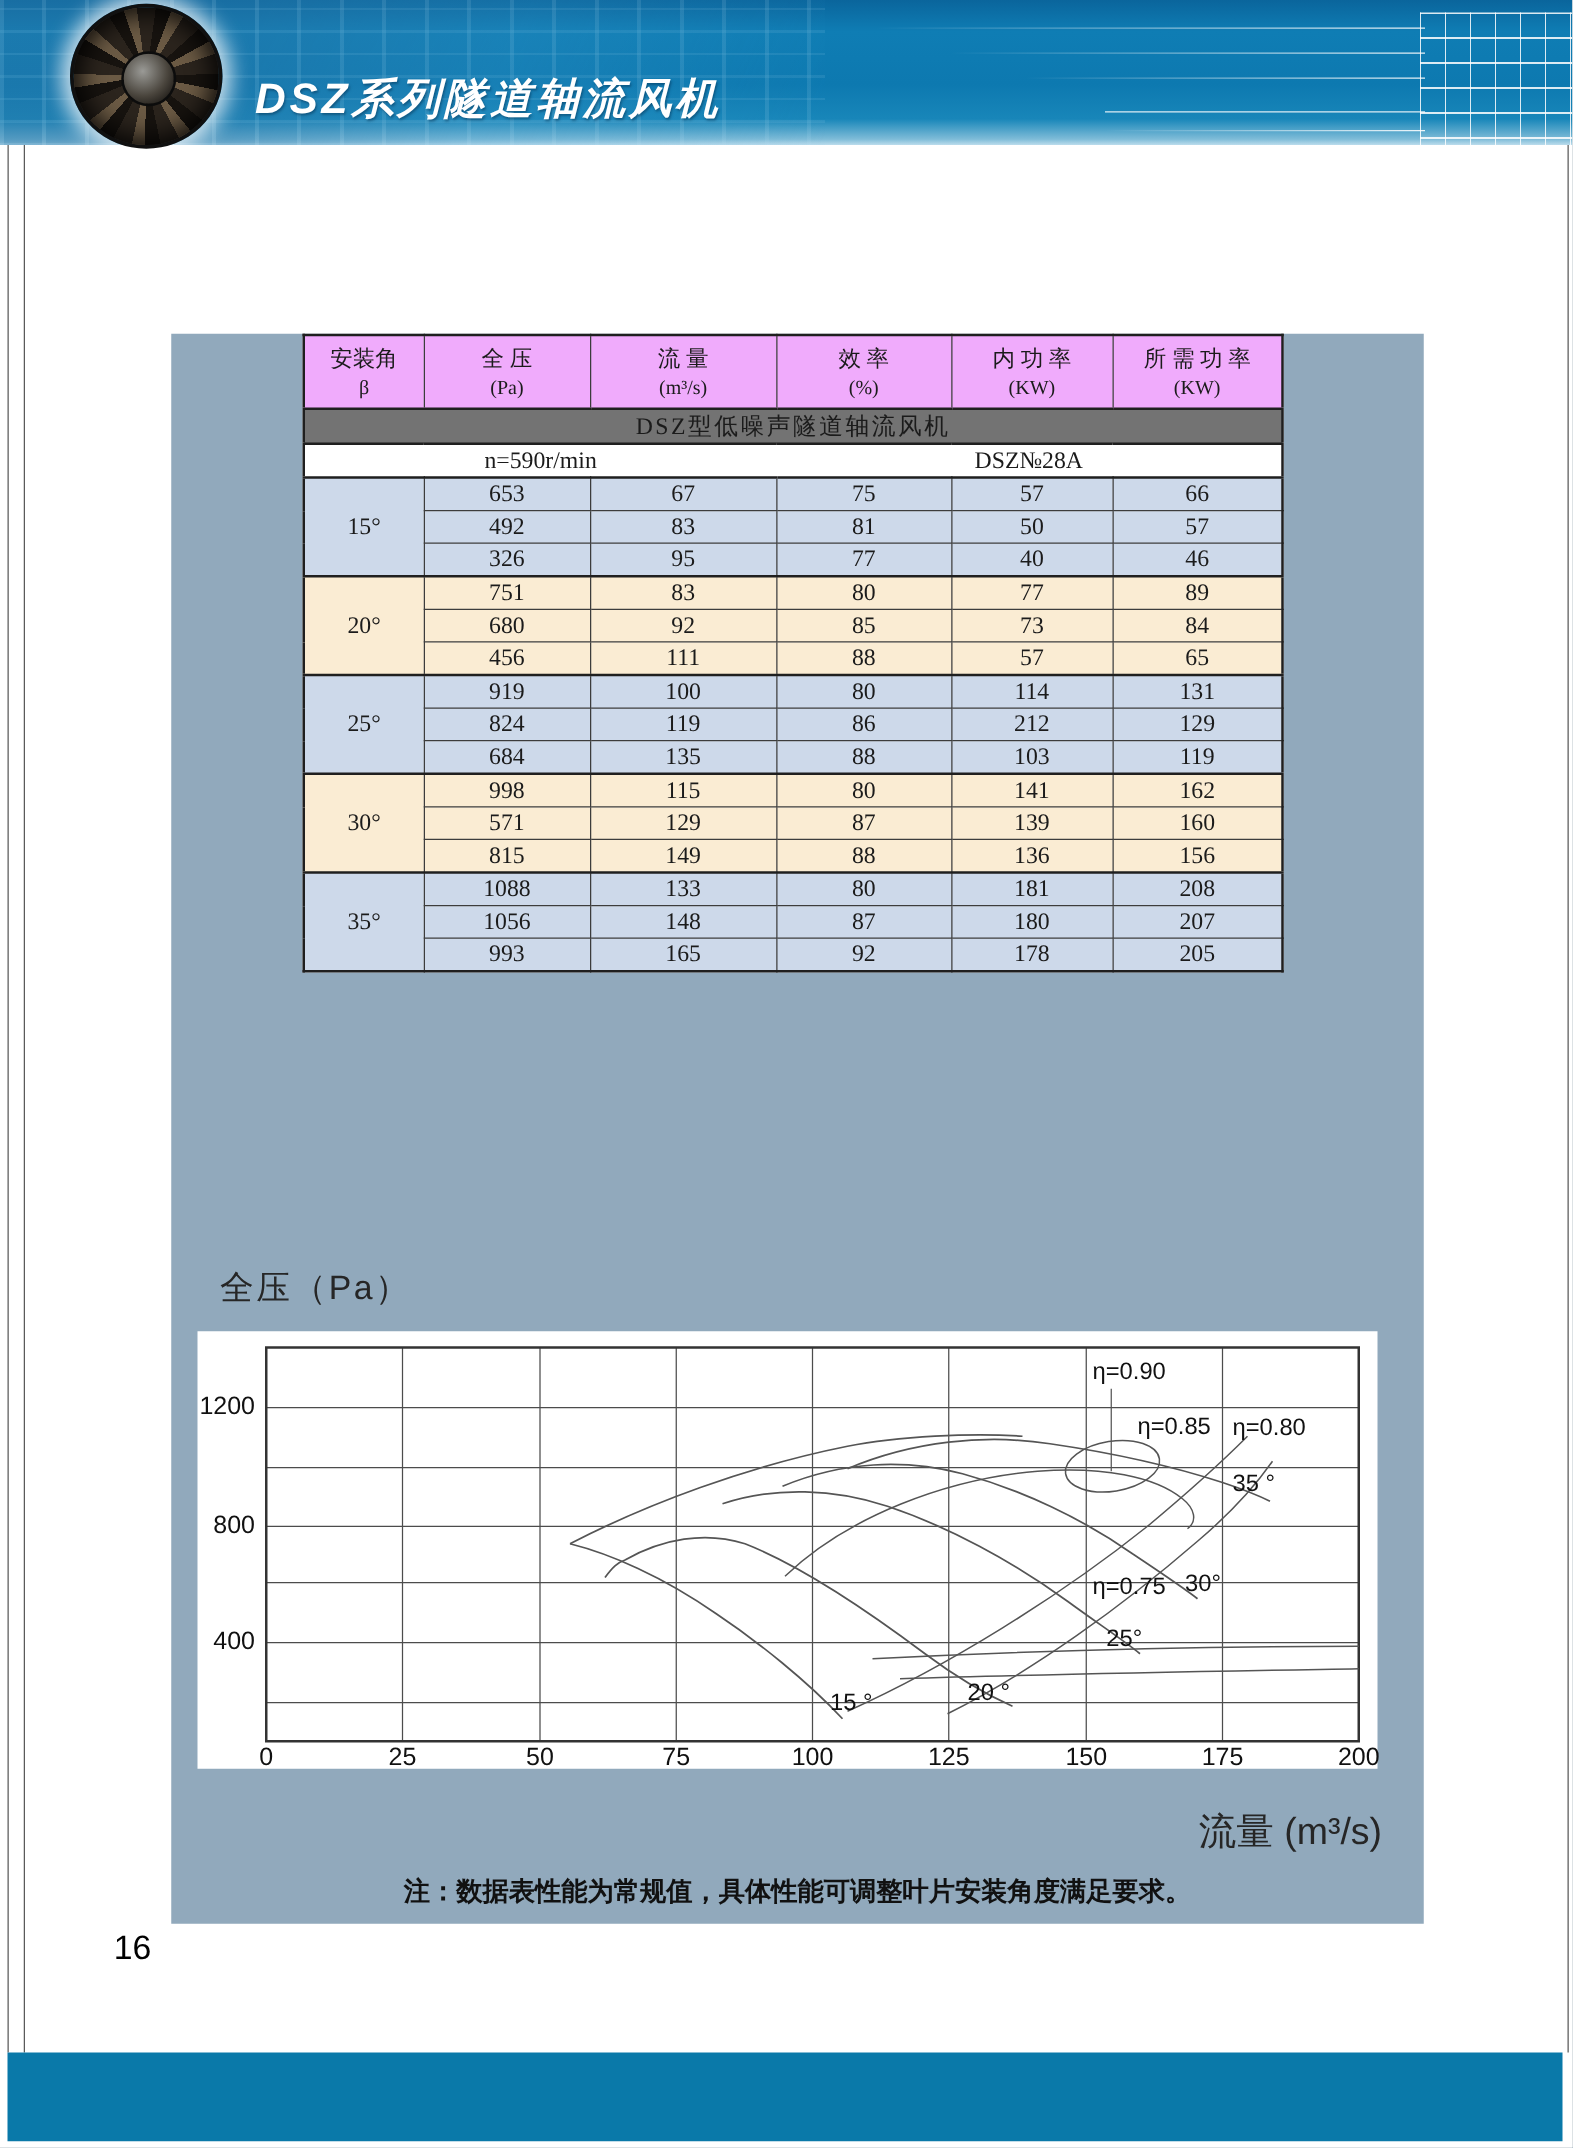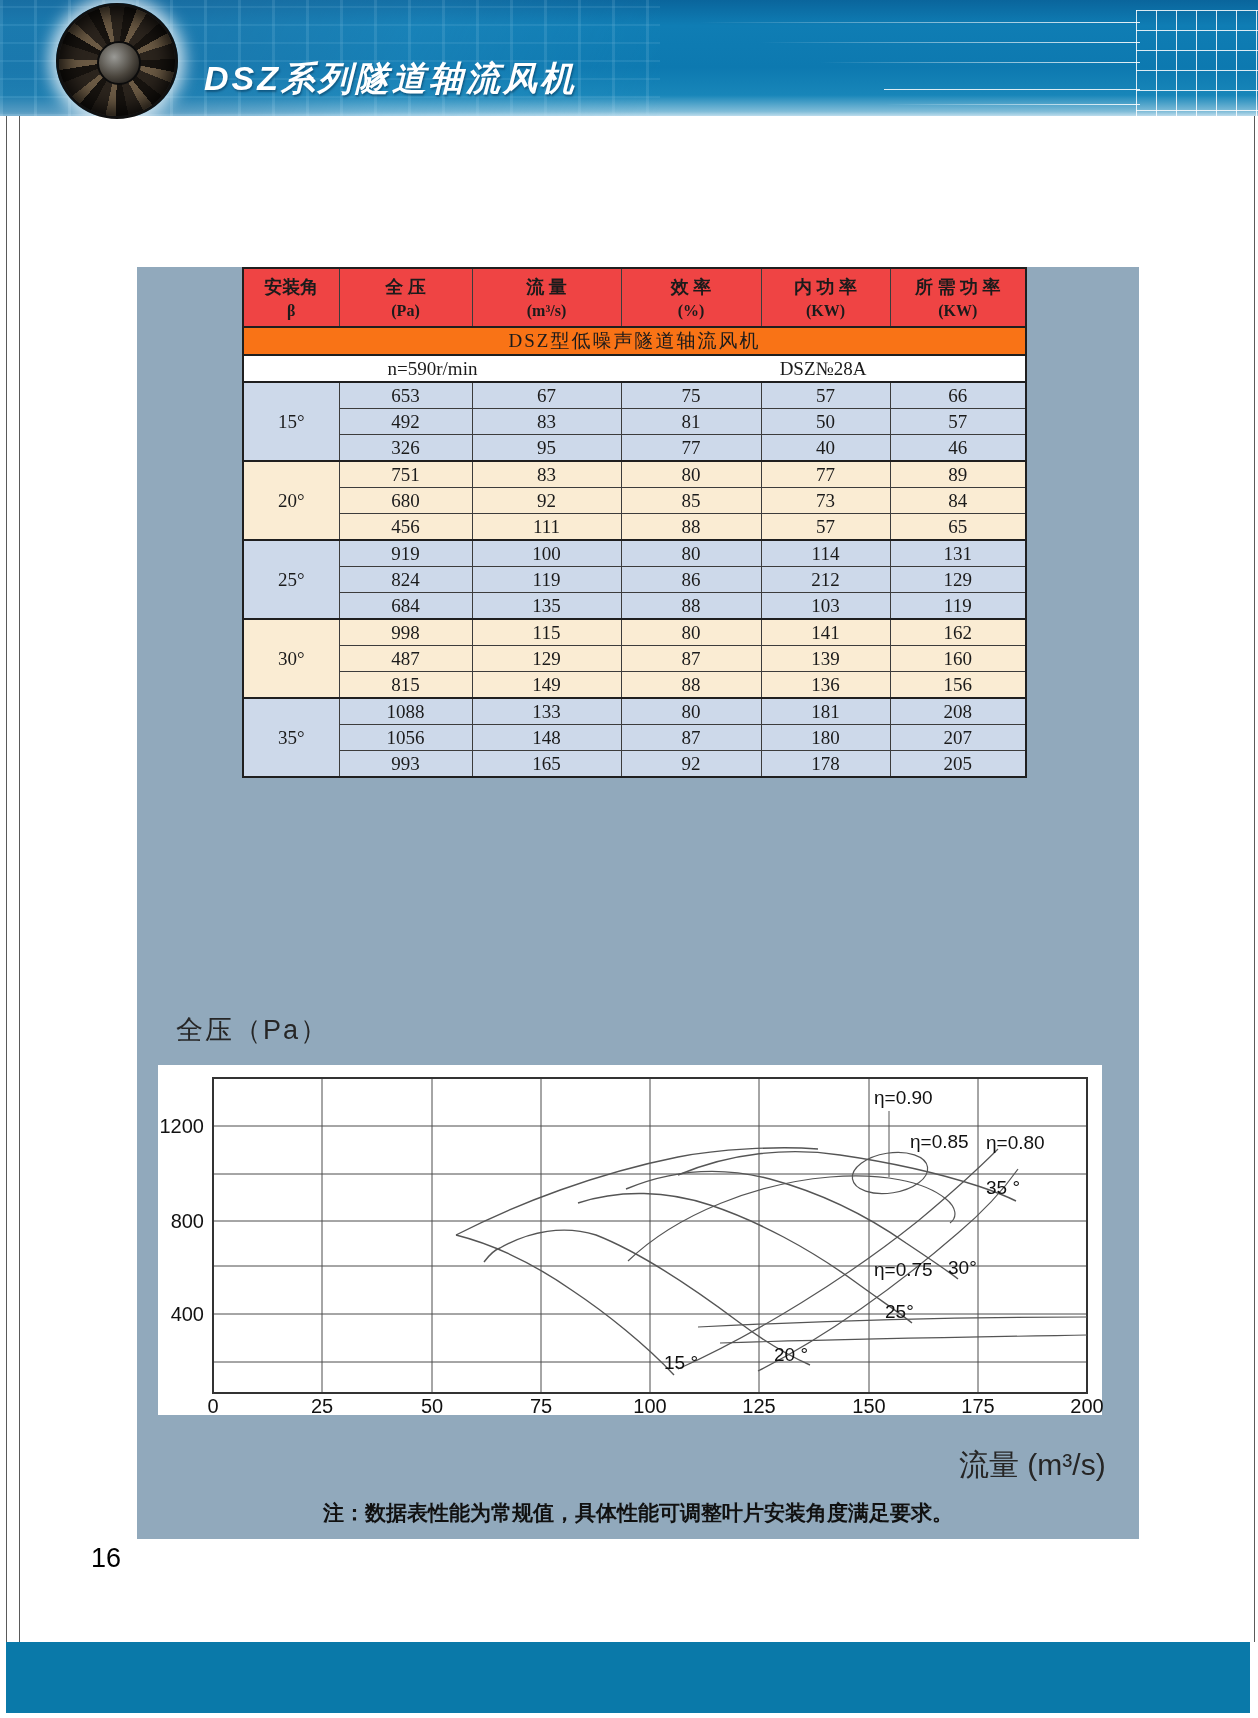--- a/index.html
+++ b/index.html
@@ -36,25 +36,25 @@
   .vline{position:absolute;width:1px;background:#5a5a5a;top:116px;height:1526px;}
   .vl1{left:6px;} .vl2{left:19px;} .vlr{left:1254px;}
 
   
   .panel{position:absolute;left:137px;top:267px;width:1002px;height:1272px;background:#91a9bc;}
 
   
   .dtable{position:absolute;left:105px;top:0;width:783px;border-collapse:collapse;
           border:2px solid #1f1f1f;background:#fff;table-layout:fixed;}
   .dtable td,.dtable th{border:1px solid #3c3c3c;text-align:center;vertical-align:middle;padding:0;color:#1b1b1b;}
-  .row-title td{height:55px;background:#f97316;font-size:21px;letter-spacing:2px;border-bottom:2px solid #1f1f1f;}
+  .row-title td{height:55px;background:#737373;font-size:21px;letter-spacing:2px;border-bottom:2px solid #1f1f1f;}
   .row-info td{height:43px;background:#ffffff;font-size:19px;border-bottom:2px solid #1f1f1f;}
   .row-info td.no-div-l{border-right:none;}
   .row-info td.no-div-r{border-left:none;}
-  .dtable thead th{height:57px;background:#ef4444;font-weight:bold;
+  .dtable thead th{height:57px;background:#f0abfc;font-weight:normal;
         font-family:"Liberation Serif",serif;font-size:18px;border-bottom:2px solid #1f1f1f;}
   .dtable thead .unit{display:block;font-size:16px;margin-top:3px;}
   .dtable tbody{border-top:2px solid #1f1f1f;}
   .dtable tbody td{height:25px;font-family:"Liberation Serif",serif;font-size:19px;}
   .g-blue td{background:#cdd9ea;}
   .g-cream td{background:#faecd3;}
   .angle{font-size:19px;}
 
   
   .pressure-label{position:absolute;left:39px;top:745px;font-size:27px;color:#262626;letter-spacing:2px;}
@@ -200,21 +200,21 @@
       <tbody class="g-cream">
         <tr>
           <td rowspan="3" class="angle">30°</td>
           <td>998</td>
           <td>115</td>
           <td>80</td>
           <td>141</td>
           <td>162</td>
         </tr>
         <tr>
-          <td>487</td>
+          <td>571</td>
           <td>129</td>
           <td>87</td>
           <td>139</td>
           <td>160</td>
         </tr>
         <tr>
           <td>815</td>
           <td>149</td>
           <td>88</td>
           <td>136</td>

